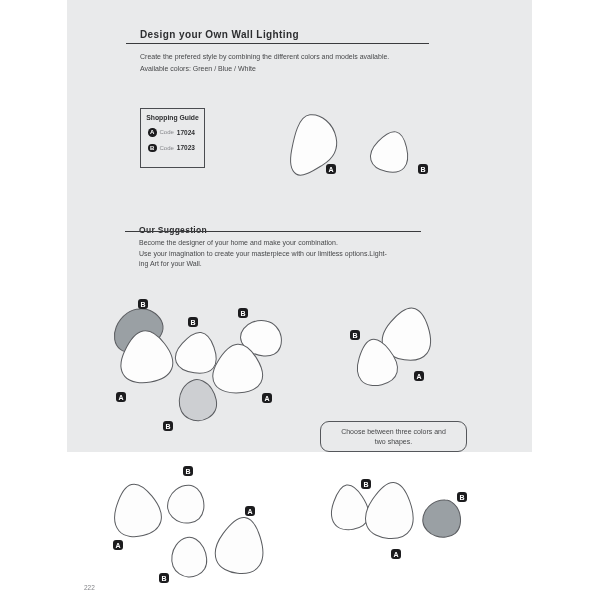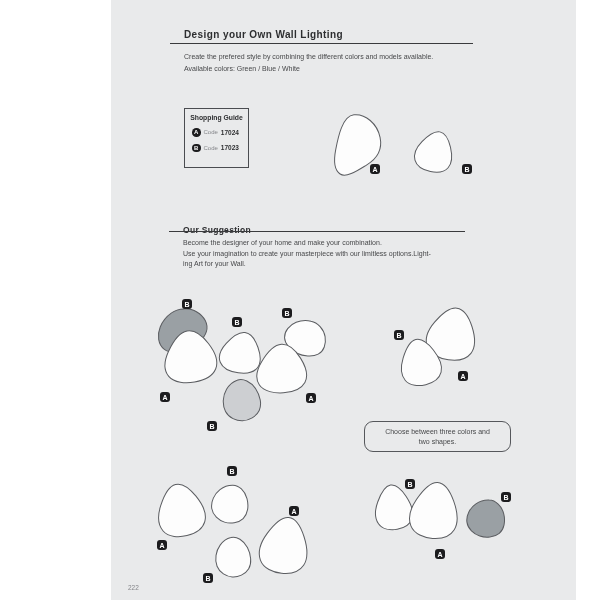--- a/index.html
+++ b/index.html
@@ -4,23 +4,22 @@
 <style>
   html, body {
     margin: 0; padding: 0;
     width: 600px; height: 600px;
     background: #ffffff;
     font-family: "Liberation Sans", sans-serif;
     overflow: hidden;
   }
   .page {
     position: absolute; left: 67px; top: 0;
-    width: 465px; height: 600px;
+    width: 465px; height: 452px;
     background: #e9eaeb;
-    margin-left: 44px;
   }
   .abs { position: absolute; }
 
   
   .doc-title {
     font-size: 10px; font-weight: bold; color: #2d2e30;
     letter-spacing: 0.4px; white-space: nowrap;
   }
   .rule { height: 0; border-top: 1.6px solid #3a3b3d; }
   .body-text { font-size: 7px; color: #47484a; line-height: 11.5px; white-space: nowrap; }

